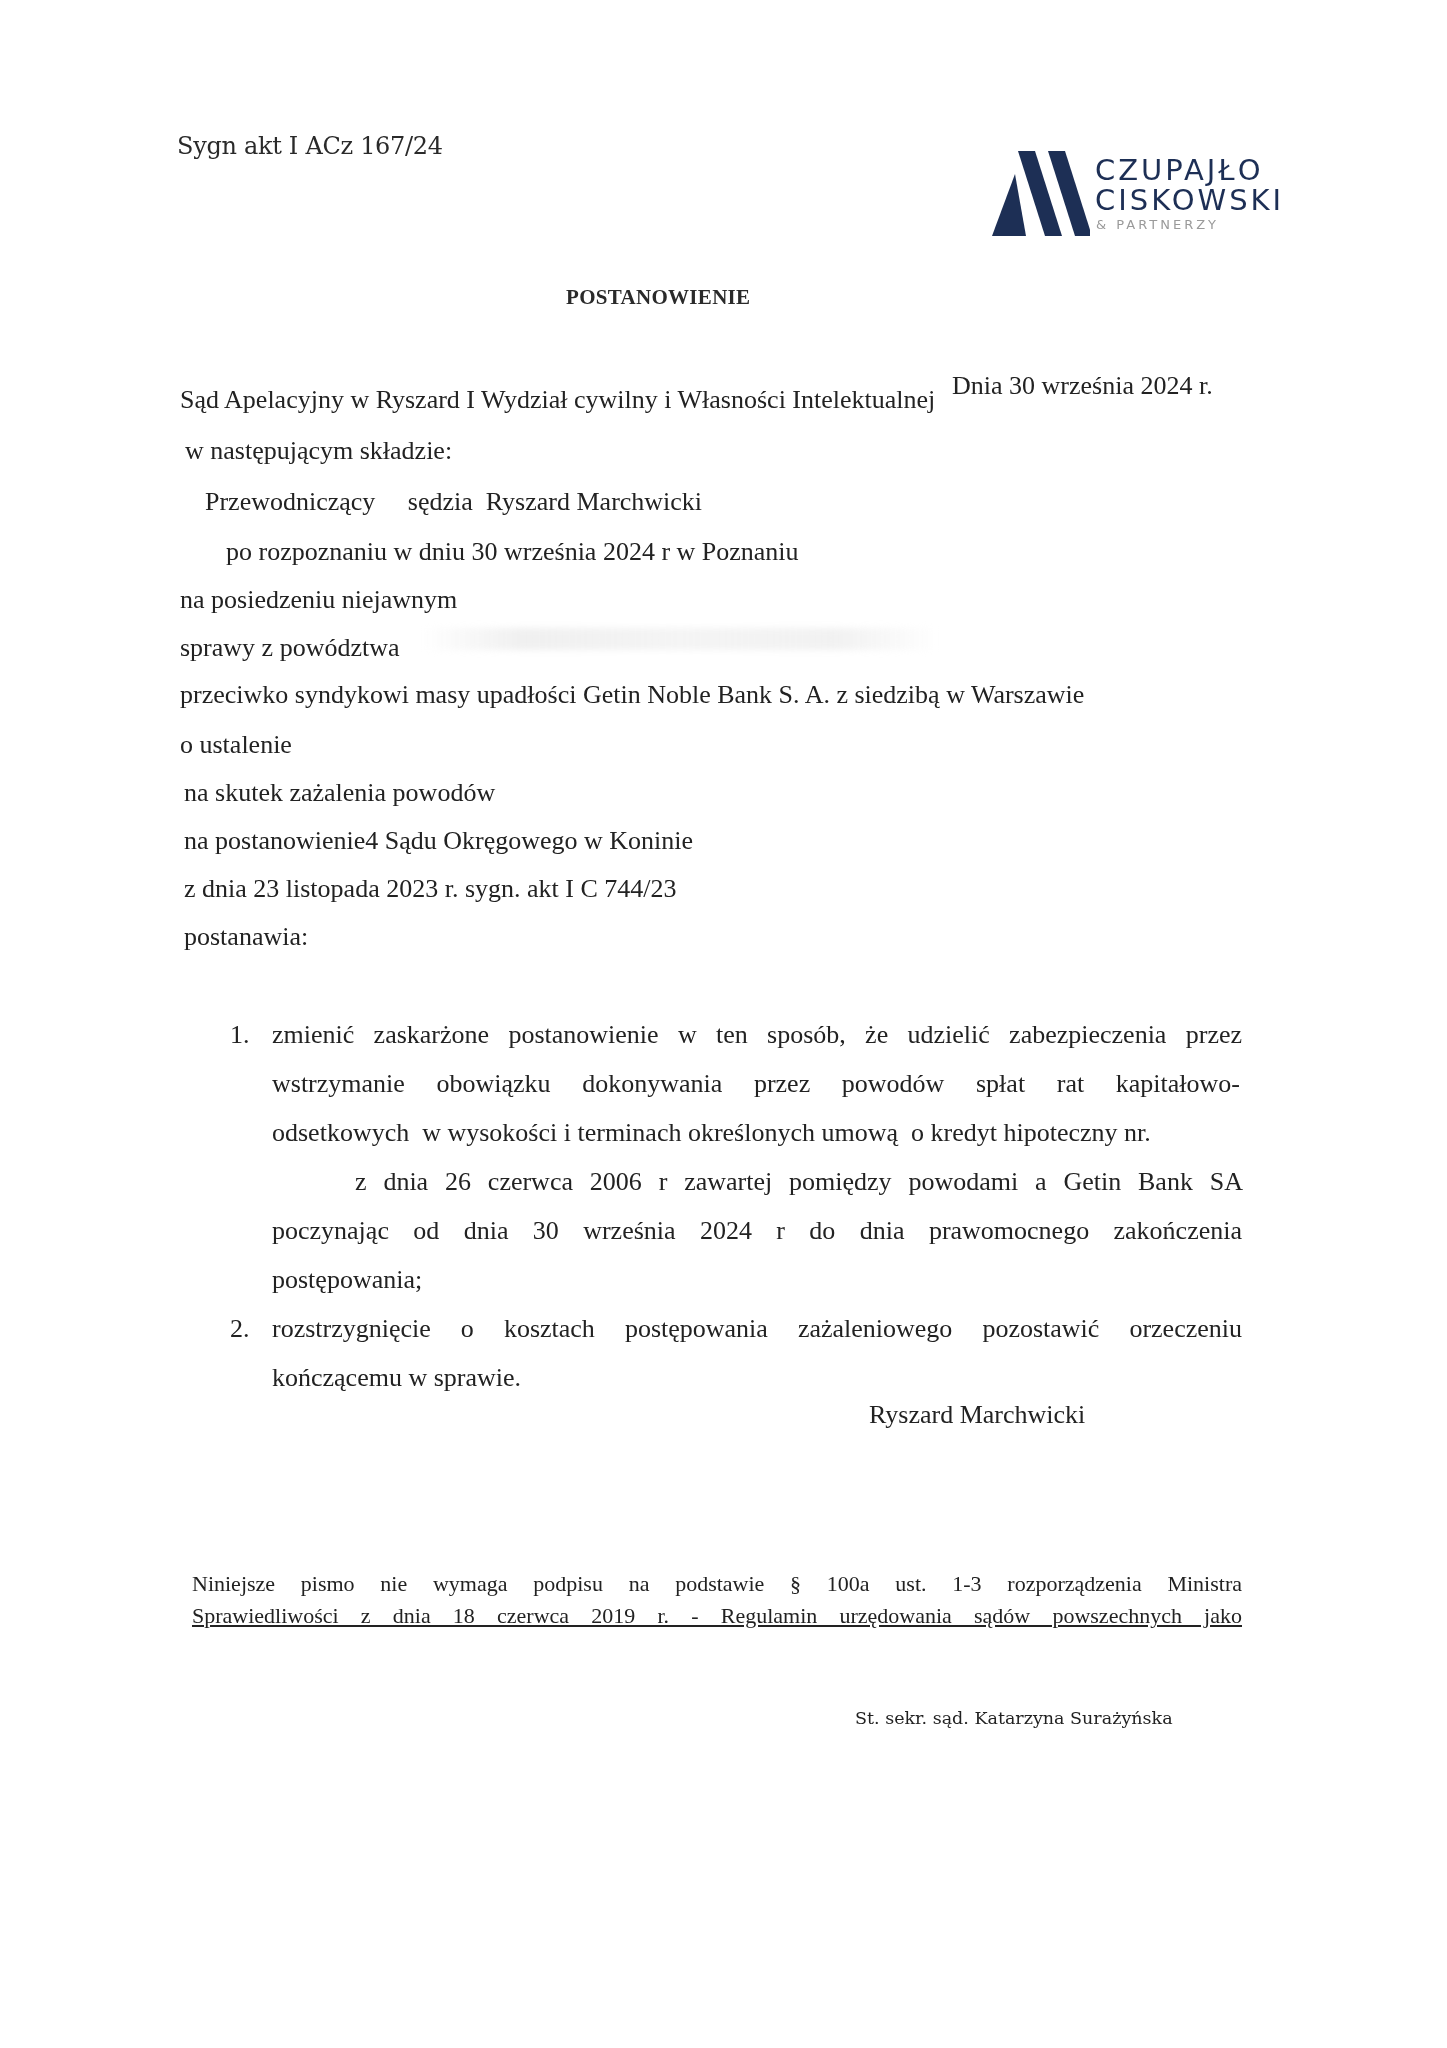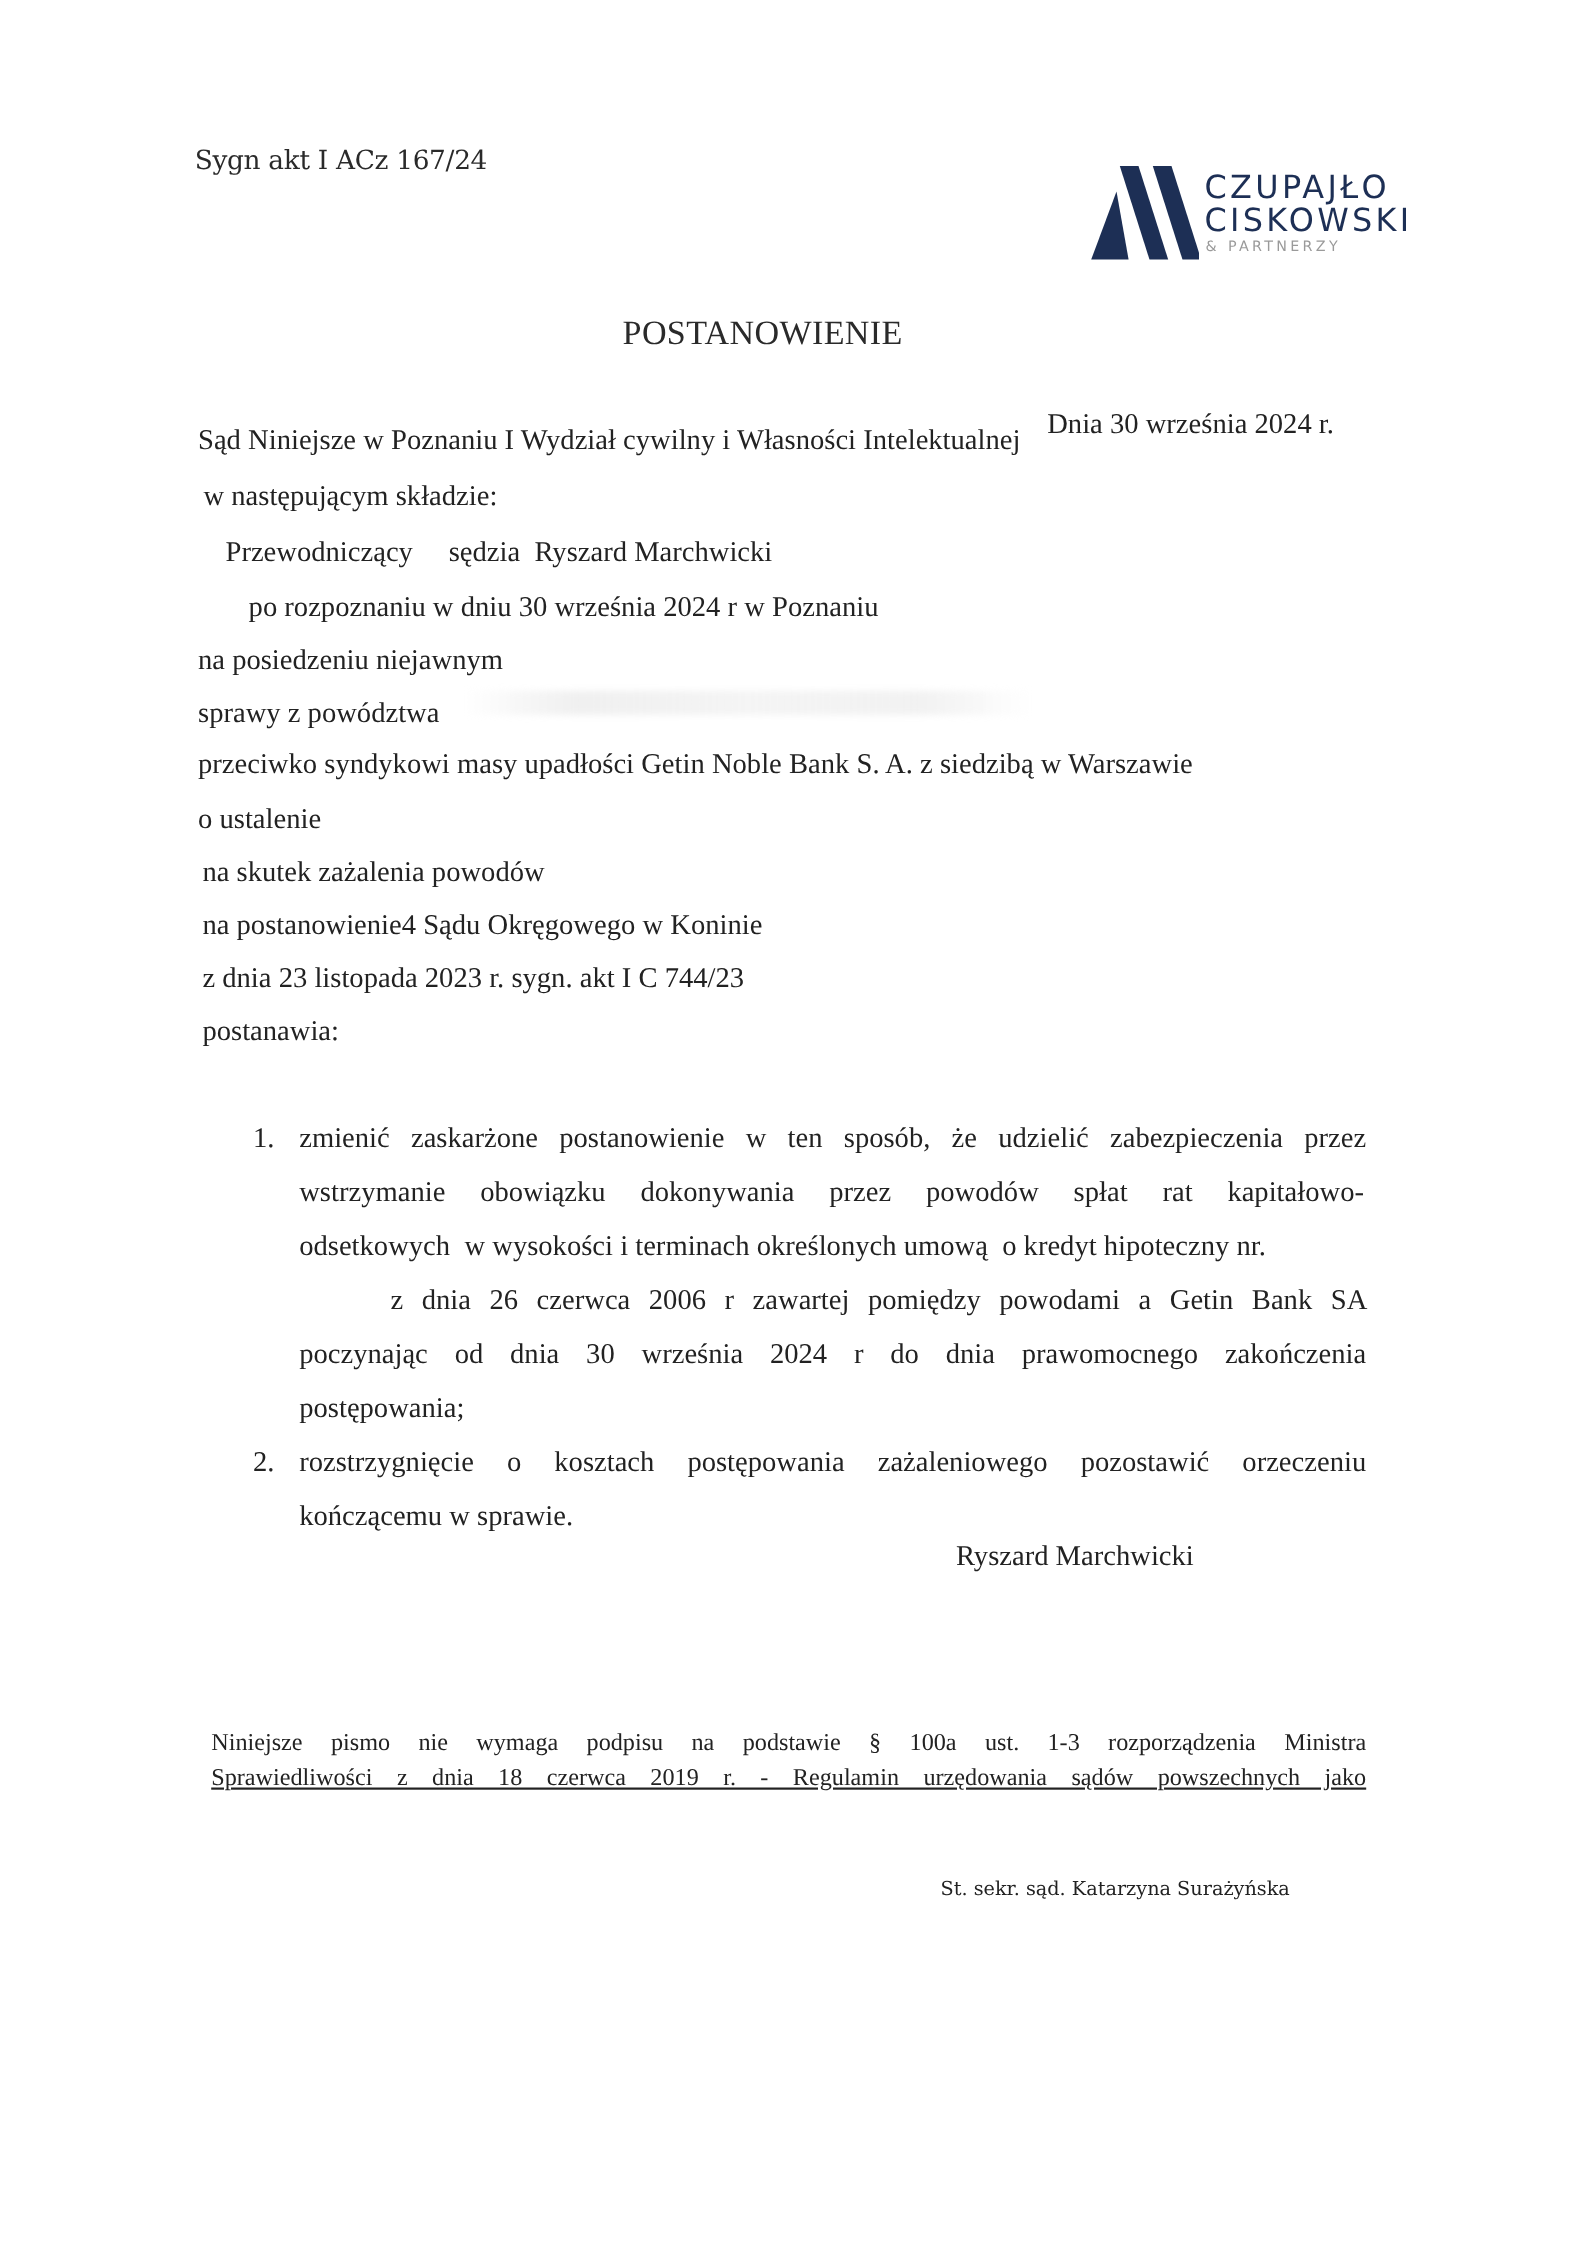--- a/index.html
+++ b/index.html
@@ -19,22 +19,22 @@
       color: #1d2f55; font-size: 29px; letter-spacing: 3px; line-height: 1;
     }
     .logo-line1 { top: 8px; }
     .logo-line2 { top: 38px; }
     .logo-line3 {
       position: absolute; left: 106px; top: 70px; font-family: "DejaVu Sans", "Liberation Sans", sans-serif;
       color: #9a9a9a; font-size: 13px; letter-spacing: 3px; line-height: 1;
     }
 
     .title {
-      left: 566px; top: 285px; font-family: "Liberation Serif", serif; font-weight: normal;
-      font-size: 31px; color: #2a2a2a; letter-spacing: 0.3px;
+      left: 566px; top: 285px; font-family: "Liberation Serif", serif; font-weight: bold;
+      font-size: 21px; color: #2a2a2a; letter-spacing: 0.3px;
     }
     .date { left: 952px; top: 335px; font-size: 26px; font-family: "Liberation Serif", serif; color: #222; margin-top: 36px; }
 
     .line { left: 180px; font-family: "Liberation Serif", serif; font-size: 26px; color: #222; }
 
     .item-num { font-family: "Liberation Serif", serif; font-size: 26px; color: #222; }
     .item-text { font-family: "Liberation Serif", serif; font-size: 26px; color: #222; }
     .justify { text-align: justify; text-align-last: justify; white-space: normal; }
 
     .redaction {
@@ -66,21 +66,21 @@
       <polygon points="58,3 75,3 102,88 85,88" fill="#1d2f55"></polygon>
     </svg>
     <div class="logo-line1">CZUPAJŁO</div>
     <div class="logo-line2">CISKOWSKI</div>
     <div class="logo-line3">&amp; PARTNERZY</div>
   </div>
 
   <div class="abs title">POSTANOWIENIE</div>
   <div class="abs date">Dnia 30 września 2024 r.</div>
 
-  <div class="abs line" style="top:385px;">Sąd Niniejsze w Poznaniu I Wydział cywilny i Własności Intelektualnej</div>
+  <div class="abs line" style="top:385px;">Sąd Apelacyjny w Ryszard I Wydział cywilny i Własności Intelektualnej</div>
   <div class="abs line" style="top:436px; left:185px;">w następującym składzie:</div>
   <div class="abs line" style="top:487px; left:205px; white-space:pre;">Przewodniczący     sędzia  Ryszard Marchwicki</div>
   <div class="abs line" style="top:537px;margin-left:46px;">po rozpoznaniu w dniu 30 września 2024 r w Poznaniu</div>
   <div class="abs line" style="top:585px;">na posiedzeniu niejawnym</div>
   <div class="abs line" style="top:633px;">sprawy z powództwa</div>
   <div class="redaction"></div>
   <div class="abs line" style="top:680px;">przeciwko syndykowi masy upadłości Getin Noble Bank S. A. z siedzibą w Warszawie</div>
   <div class="abs line" style="top:730px;">o ustalenie</div>
   <div class="abs line" style="top:778px; left:184px;">na skutek zażalenia powodów</div>
   <div class="abs line" style="top:826px; left:184px;">na postanowienie4 Sądu Okręgowego w Koninie</div>

